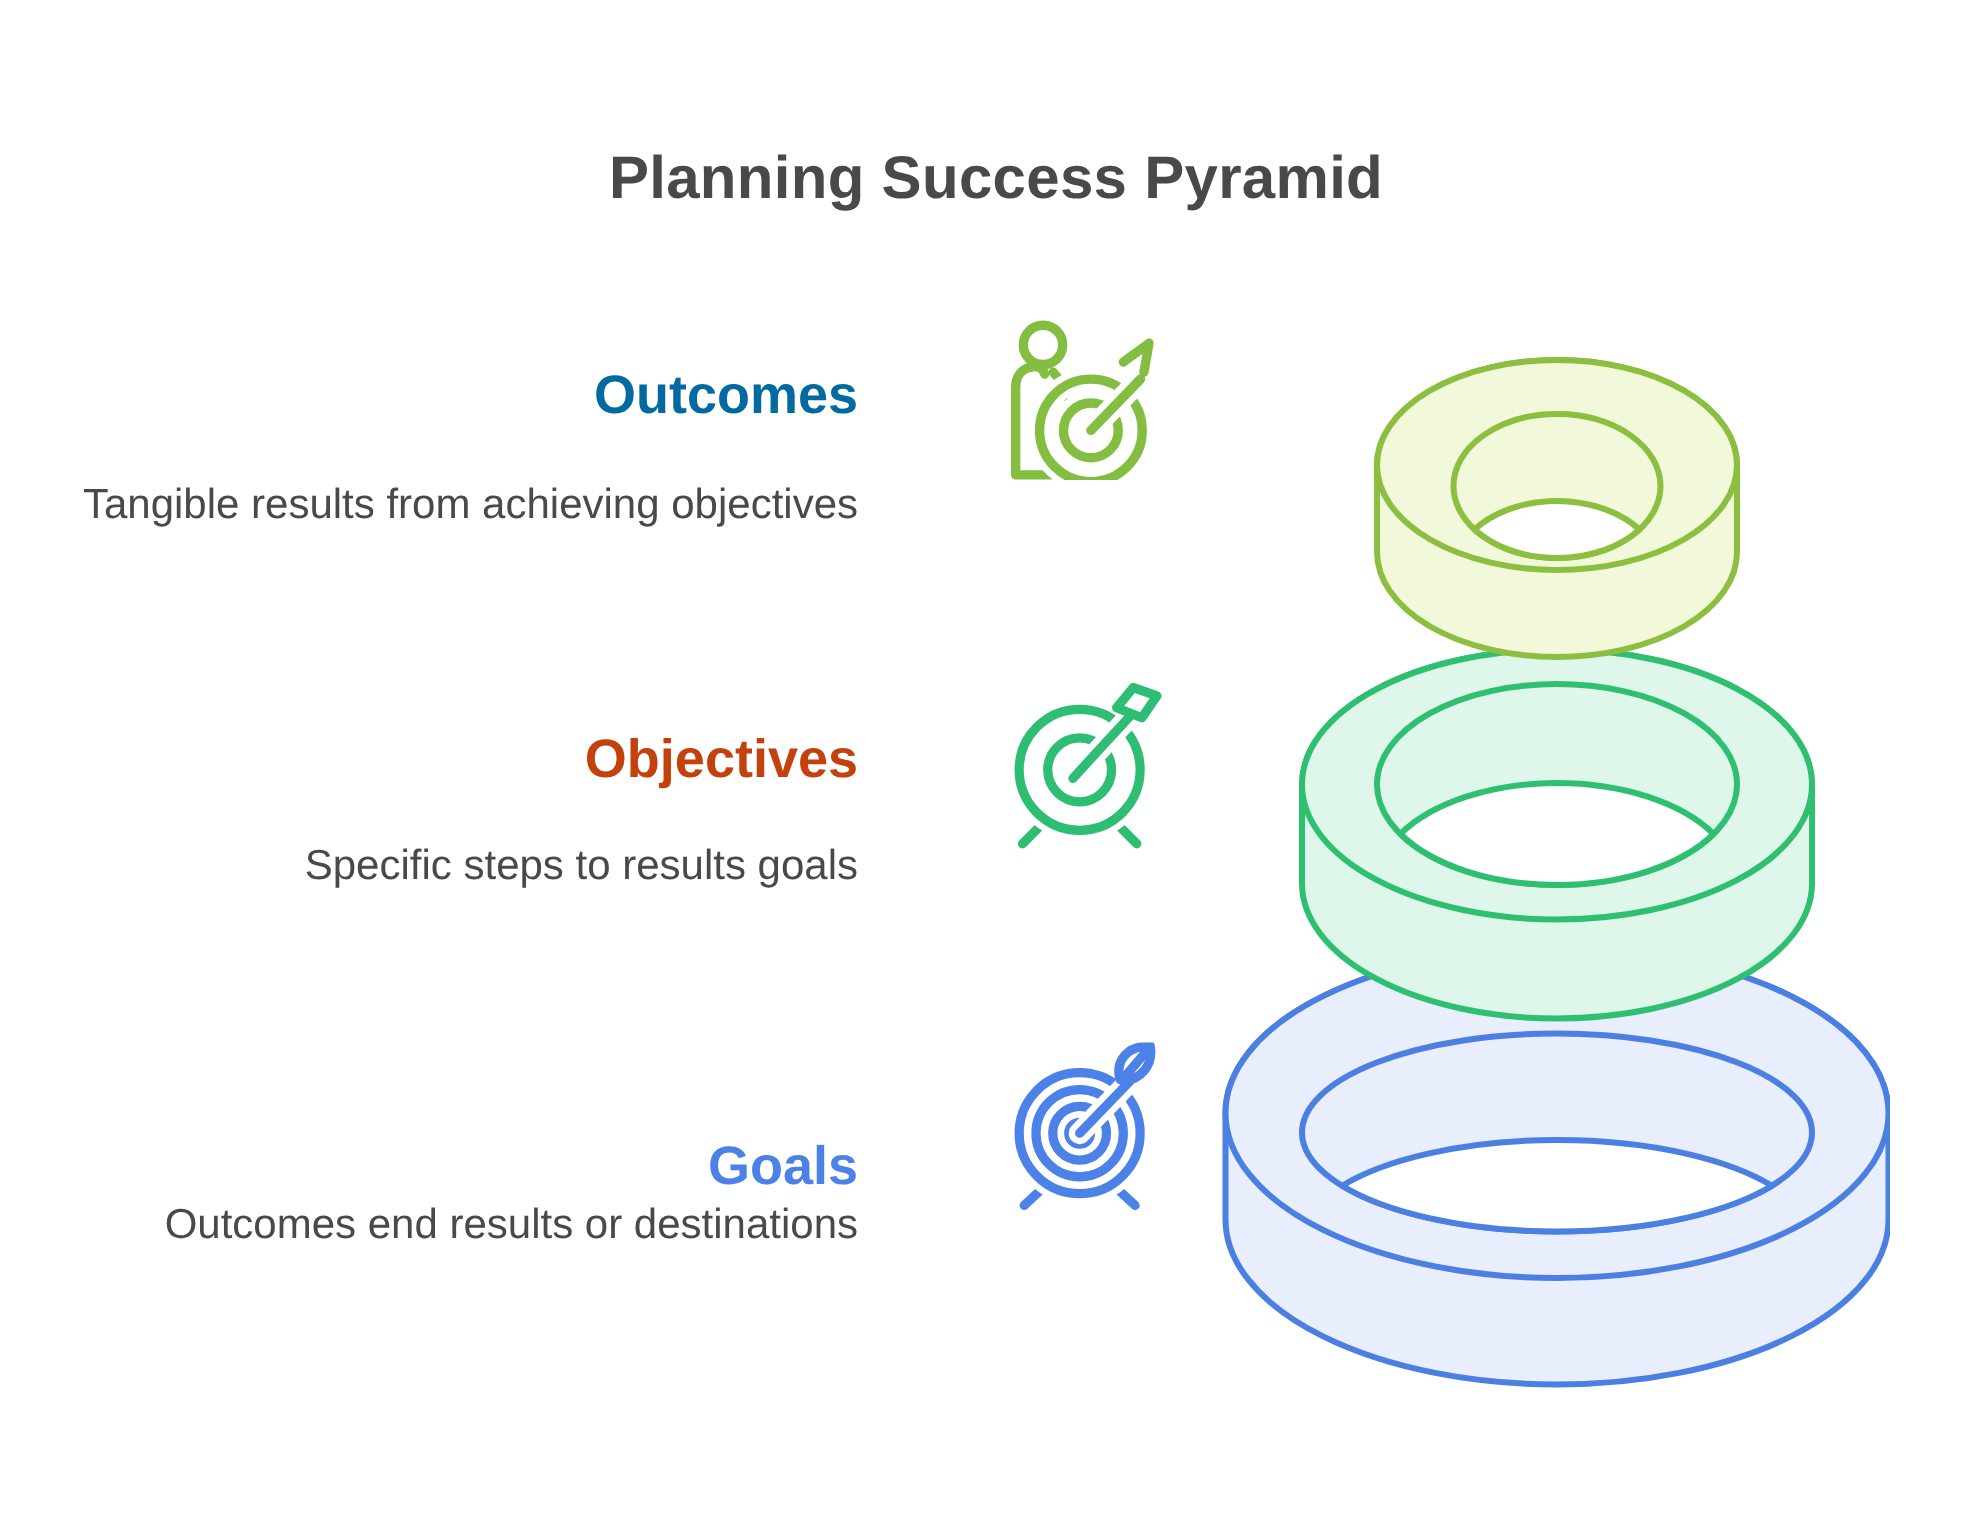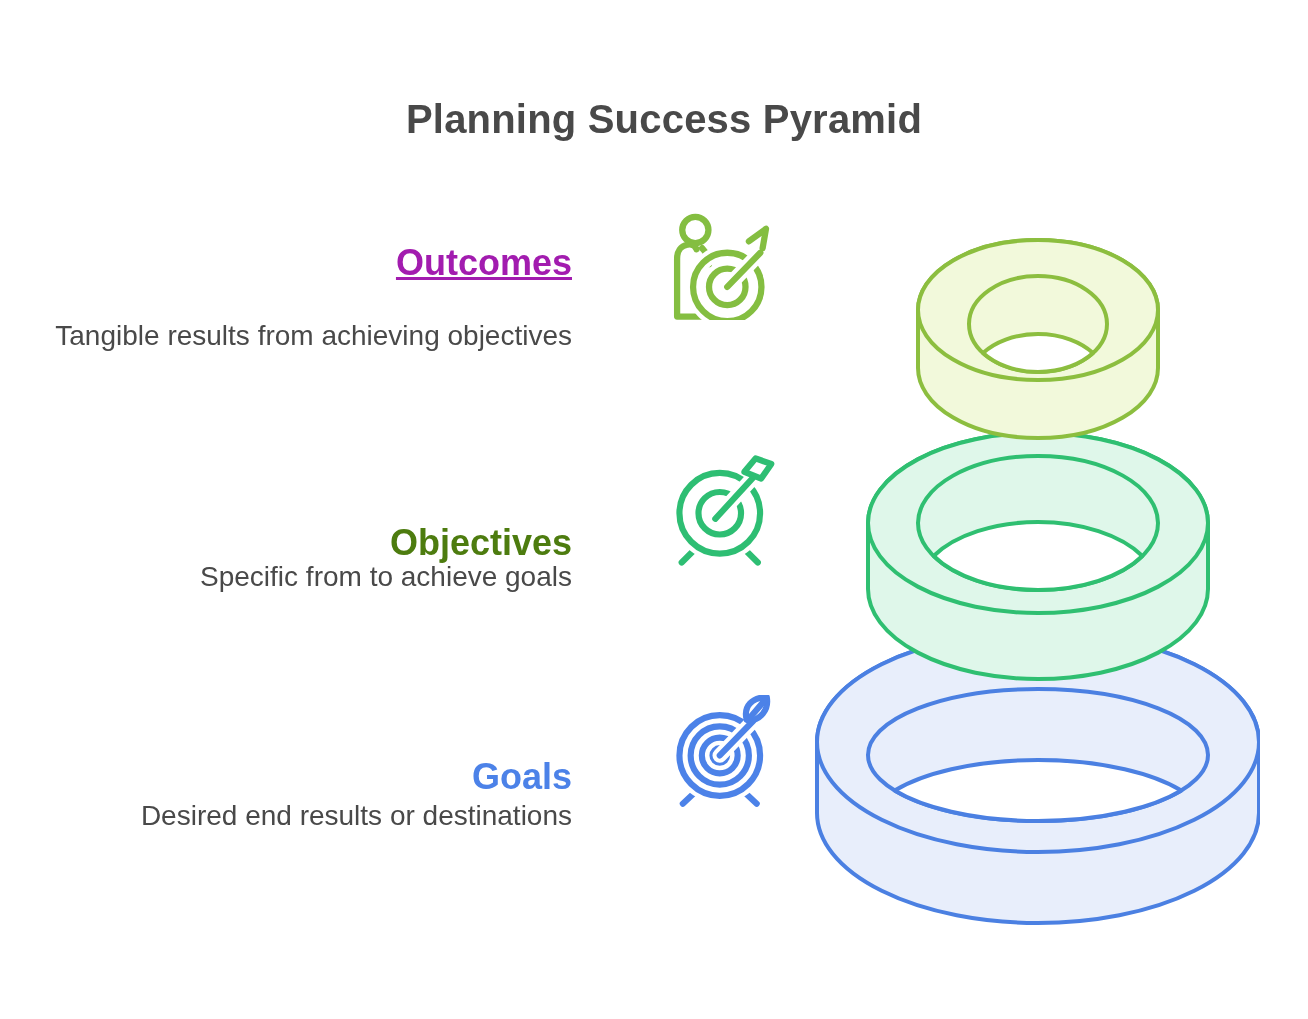--- a/index.html
+++ b/index.html
@@ -55,59 +55,59 @@
   .icon g  { fill: none; stroke-width: 5.5; stroke-linecap: round; stroke-linejoin: round; }
 </style>
 </head>
 <body>
 
 <div class="canvas">
 
   <h1 class="title" style="color: rgb(73, 73, 73);">Planning Success Pyramid</h1>
 
   <section class="level level-outcomes">
-    <div class="label" style="color: #a21caf; text-decoration: underline;">Outcomes</div>
+    <div class="label" style="color: #0369a1;">Outcomes</div>
     <div class="desc" style="color: rgb(73, 73, 73);">Tangible results from achieving objectives</div>
     <svg class="icon icon-outcomes" viewBox="0 0 100 100">
       <g stroke="#84BE41">
         <circle cx="31" cy="21" r="11.5"></circle>
         <path d="M 41 97 L 15 97 L 15 46 C 15 40 18 35 24 34 C 28 33 31 35 32 38"></path>
         <path d="M 37 37 C 41 41 43 46 43 51"></path>
         <circle cx="59" cy="71" r="30" stroke="#FFFFFF" stroke-width="13"></circle>
         <circle cx="59" cy="71" r="30"></circle>
         <circle cx="59" cy="71" r="16" stroke="#FFFFFF" stroke-width="13"></circle>
         <circle cx="59" cy="71" r="16"></circle>
         <path d="M 59 71 L 88 41" stroke="#FFFFFF" stroke-width="13"></path>
         <path d="M 59 71 L 88 41"></path>
         <path d="M 78 31 L 93 20 L 90 37"></path>
       </g>
     </svg>
   </section>
 
   <section class="level level-objectives">
-    <div class="label" style="color: #4d7c0f; margin-top: 37px;">Objectives</div>
-    <div class="desc" style="color: rgb(73, 73, 73);">Specific from to achieve goals</div>
+    <div class="label" style="color: #c2410c;">Objectives</div>
+    <div class="desc" style="color: rgb(73, 73, 73);">Specific steps to results goals</div>
     <svg class="icon icon-objectives" viewBox="0 0 100 100">
       <g stroke="#2EBE73">
         <path d="M 29 81 L 14 96"></path>
         <path d="M 67 81 L 82 96"></path>
         <circle cx="48" cy="52" r="36" stroke="#FFFFFF" stroke-width="13"></circle>
         <circle cx="48" cy="52" r="36"></circle>
         <circle cx="48" cy="52" r="19" stroke="#FFFFFF" stroke-width="13"></circle>
         <circle cx="48" cy="52" r="19"></circle>
         <path d="M 44 57 L 78 20" stroke="#FFFFFF" stroke-width="13"></path>
         <path d="M 44 57 L 78 20"></path>
         <path d="M 70 15 L 80 3 L 94 8 L 85 21 Z"></path>
       </g>
     </svg>
   </section>
 
   <section class="level level-goals">
     <div class="label" style="color: rgb(76, 130, 232);">Goals</div>
-    <div class="desc" style="color: rgb(73, 73, 73);">Desired end results or destinations</div>
+    <div class="desc" style="color: rgb(73, 73, 73);">Outcomes end results or destinations</div>
     <svg class="icon icon-goals" viewBox="0 0 100 100">
       <g stroke="#4C82E8">
         <path d="M 29 84 L 15 97"></path>
         <path d="M 67 84 L 81 97"></path>
         <circle cx="48" cy="54" r="36" stroke="#FFFFFF" stroke-width="13"></circle>
         <circle cx="48" cy="54" r="36"></circle>
         <circle cx="48" cy="54" r="26"></circle>
         <circle cx="48" cy="54" r="16"></circle>
         <circle cx="48" cy="54" r="6.5"></circle>
         <path d="M 48 54 L 78 23" stroke="#FFFFFF" stroke-width="13"></path>

